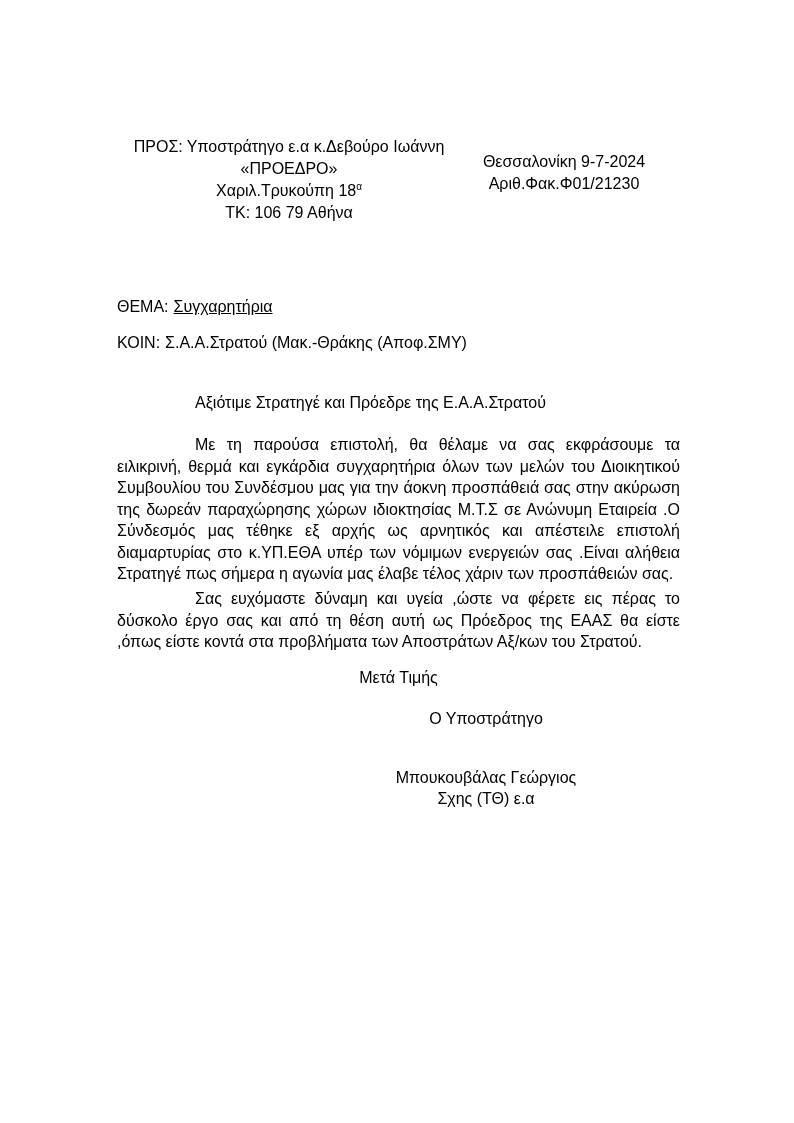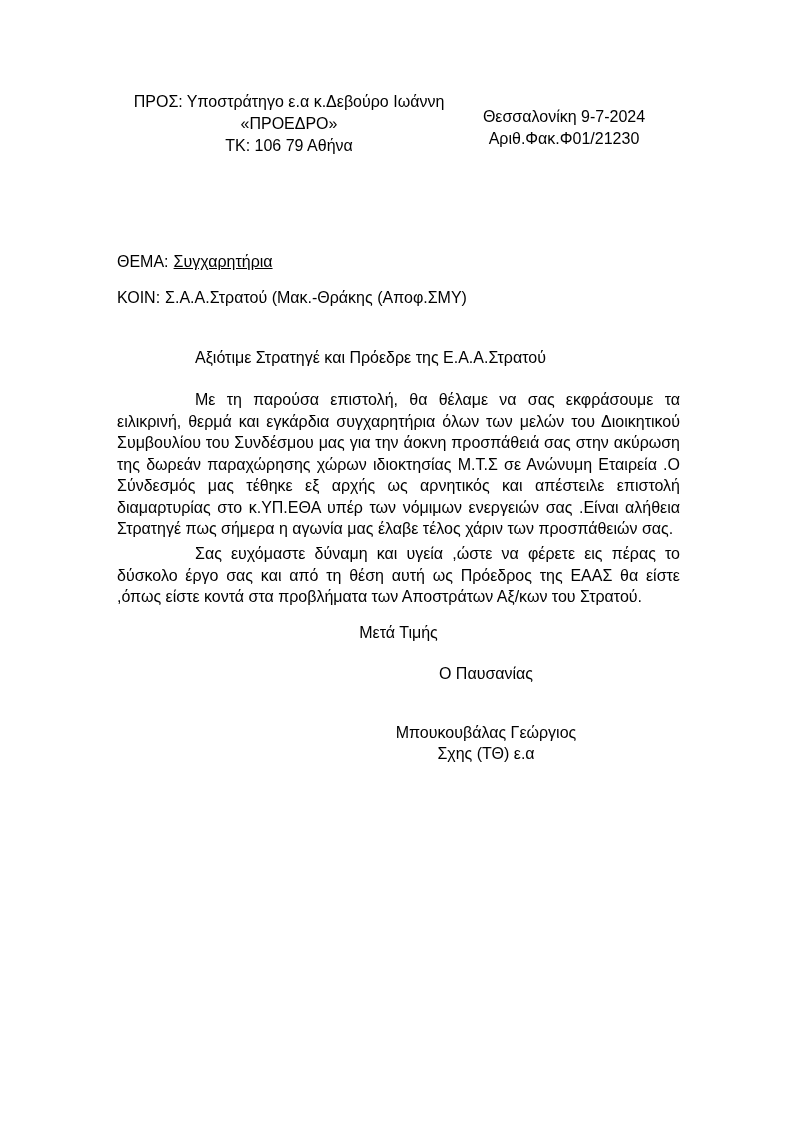--- a/index.html
+++ b/index.html
@@ -10,20 +10,21 @@
   .page {
     position: relative;
     width: 794px;
     height: 961px;
     background: #ffffff;
     color: #000000;
     font-family: "Liberation Sans", "DejaVu Sans", sans-serif;
     font-size: 16px;
     line-height: 21.5px;
     overflow: hidden;
+    margin-top: 45px;
   }
   .abs { position: absolute; }
 
   .recipient {
     left: 108px;
     top: 91px;
     width: 362px;
     text-align: center;
     line-height: 22px;
   }
@@ -82,20 +83,21 @@
   .sig .sig-name { margin-top: 37px; }
 </style>
 </head>
 <body>
 
 <div class="page">
 
   <div class="abs recipient">
     <div>ΠΡΟΣ: Υποστράτηγο ε.α κ.Δεβούρο Ιωάννη</div>
     <div class="bold-line">«ΠΡΟΕΔΡΟ»</div>
+    <div><span>Χαριλ.Τρυκούπη 18</span><sup class="addr-sup">α</sup></div>
     <div>ΤΚ: 106 79 Αθήνα</div>
   </div>
 
   <div class="abs refblock">
     <div>Θεσσαλονίκη 9-7-2024</div>
     <div>Αριθ.Φακ.Φ01/21230</div>
   </div>
 
   <div class="abs subject">
     <span class="label">ΘΕΜΑ:</span><span class="underline">Συγχαρητήρια</span>
@@ -108,18 +110,18 @@
   <div class="abs salutation">Αξιότιμε Στρατηγέ και Πρόεδρε της Ε.Α.Α.Στρατού</div>
 
   <p class="abs bodypar p1">Με τη παρούσα επιστολή, θα θέλαμε να σας εκφράσουμε τα ειλικρινή, θερμά και εγκάρδια συγχαρητήρια όλων των μελών του Διοικητικού Συμβουλίου του Συνδέσμου μας για την άοκνη προσπάθειά σας στην ακύρωση της δωρεάν παραχώρησης χώρων ιδιοκτησίας Μ.Τ.Σ σε Ανώνυμη Εταιρεία .Ο Σύνδεσμός μας τέθηκε εξ αρχής ως αρνητικός και απέστειλε επιστολή διαμαρτυρίας στο κ.ΥΠ.ΕΘΑ υπέρ των νόμιμων ενεργειών σας .Είναι αλήθεια Στρατηγέ πως σήμερα η αγωνία μας έλαβε τέλος χάριν των προσπάθειών σας.</p>
 
   <p class="abs bodypar p2">Σας ευχόμαστε δύναμη και υγεία ,ώστε να φέρετε εις πέρας το δύσκολο έργο σας και από τη θέση αυτή ως Πρόεδρος της ΕΑΑΣ θα είστε ,όπως είστε κοντά στα προβλήματα των Αποστράτων Αξ/κων του Στρατού.</p>
 
   <div class="abs valediction">Μετά Τιμής</div>
 
 
   <div class="abs sig sig2">
-    <div>Ο Παυσανίας</div>
+    <div>Ο Υποστράτηγο</div>
     <div class="sig-name">Μπουκουβάλας Γεώργιος</div>
     <div>Σχης (ΤΘ) ε.α</div>
   </div>
 
 </div>
 
 </body></html>

